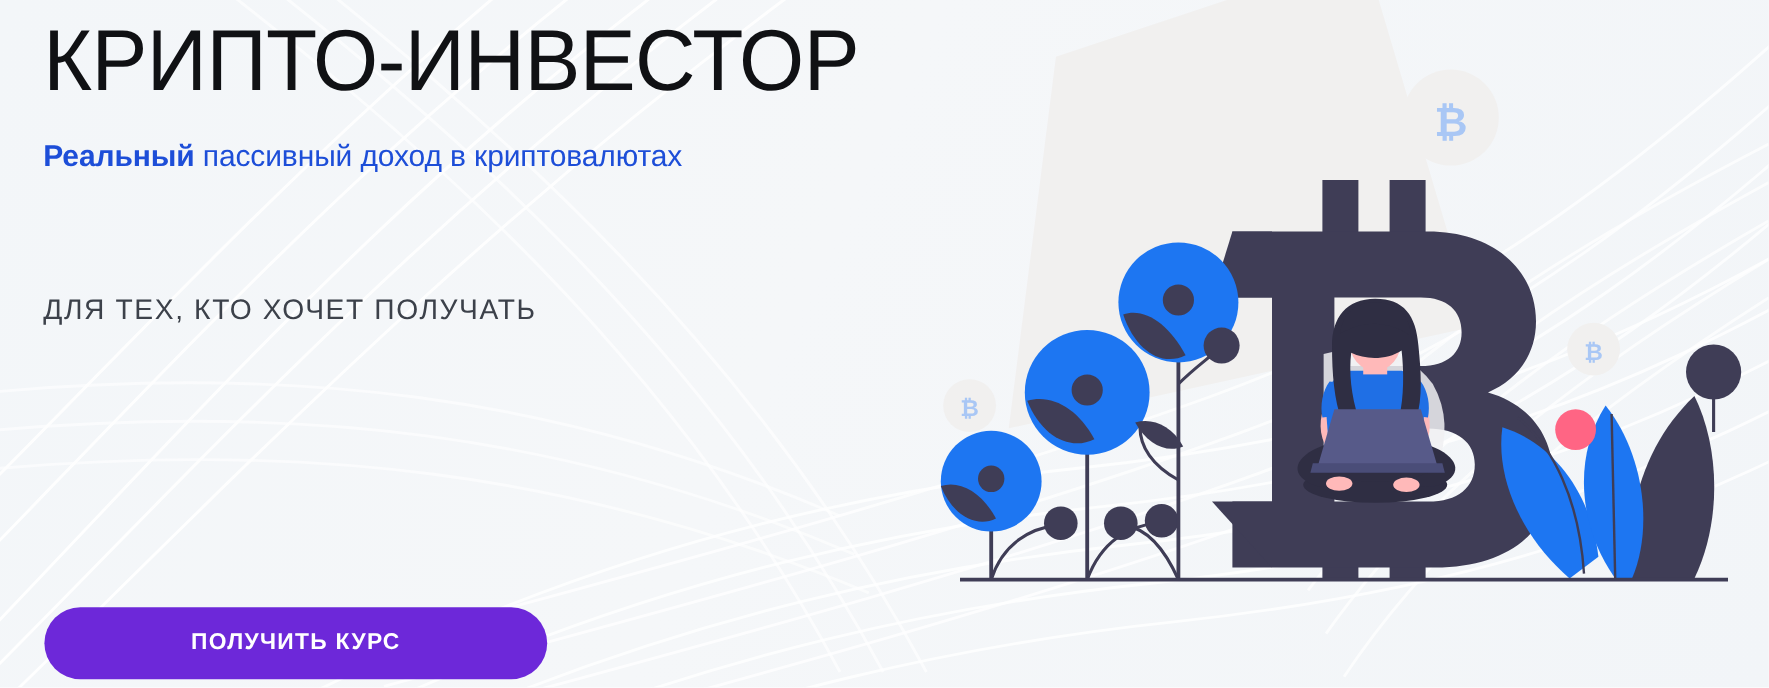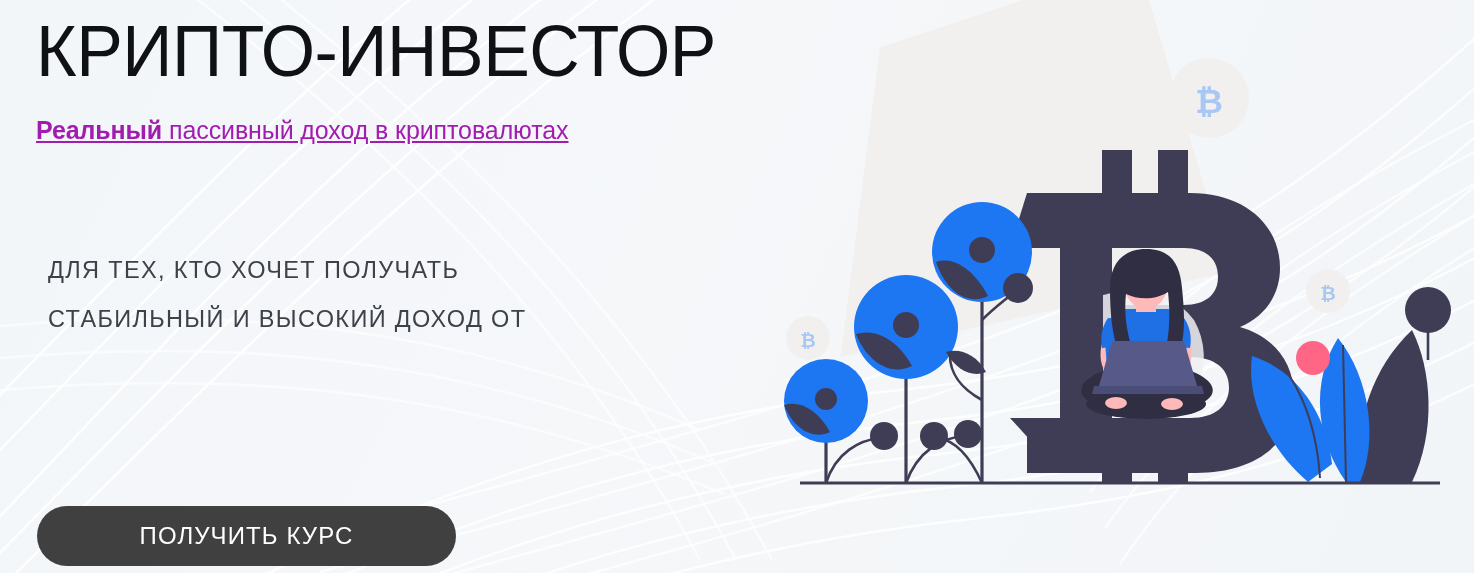--- a/index.html
+++ b/index.html
@@ -52,58 +52,57 @@
     transform-origin: left center;
   }
   .subhead {
     position: absolute;
     left: 0;
     top: 113px;
     margin: 0;
     font-size: 25px;
     line-height: 34px;
     font-weight: 400;
-    color: #a21caf;
+    color: #1d4ed8;
     white-space: nowrap;
     letter-spacing: -0.1px;
-    text-decoration: underline;
   }
   .subhead b {
     font-weight: 700;
   }
   .body-copy {
     position: absolute;
     left: 0;
     top: 234px;
-    margin: 12px;
+    margin: 0;
     padding: 0;
     list-style: none;
     font-size: 23.5px;
     line-height: 49px;
     font-weight: 400;
     letter-spacing: 1.35px;
     color: #3c414a;
     text-transform: uppercase;
     white-space: nowrap;
   }
   .body-copy li { margin: 0; }
 
   .cta {
     position: absolute;
     left: 1px;
     top: 506px;
     width: 419px;
     height: 60px;
     border: none;
     border-radius: 32px;
-    background: #404040;
+    background: #6d28d9;
     color: #ffffff;
     font-family: "Liberation Sans", sans-serif;
-    font-size: 24px;
-    font-weight: 400;
+    font-size: 19px;
+    font-weight: 700;
     letter-spacing: 1.1px;
     text-transform: uppercase;
     cursor: pointer;
     padding: 0;
   }
 
   
   .illustration {
     position: absolute;
     left: 760px;
@@ -168,21 +167,20 @@
   </svg>
 
   <div class="copy">
 
     <h1 class="headline">КРИПТО-ИНВЕСТОР</h1>
 
     <p class="subhead"><b>Реальный</b><span> пассивный доход в криптовалютах</span></p>
 
     <ul class="body-copy">
       <li>ДЛЯ ТЕХ, КТО ХОЧЕТ ПОЛУЧАТЬ</li>
-      <li>СТАБИЛЬНЫЙ И ВЫСОКИЙ ДОХОД ОТ</li>
     </ul>
 
     <button class="cta">ПОЛУЧИТЬ КУРС</button>
   </div>
 
   <div class="illustration">
     <svg width="714" height="573" viewBox="0 0 714 573" aria-hidden="true">
 
       <g>
         <path d="M137 29 L404 -20 L452 300 L55 330 Z" transform="rotate(-8 260 160)" fill="#f1f0ef"></path>

